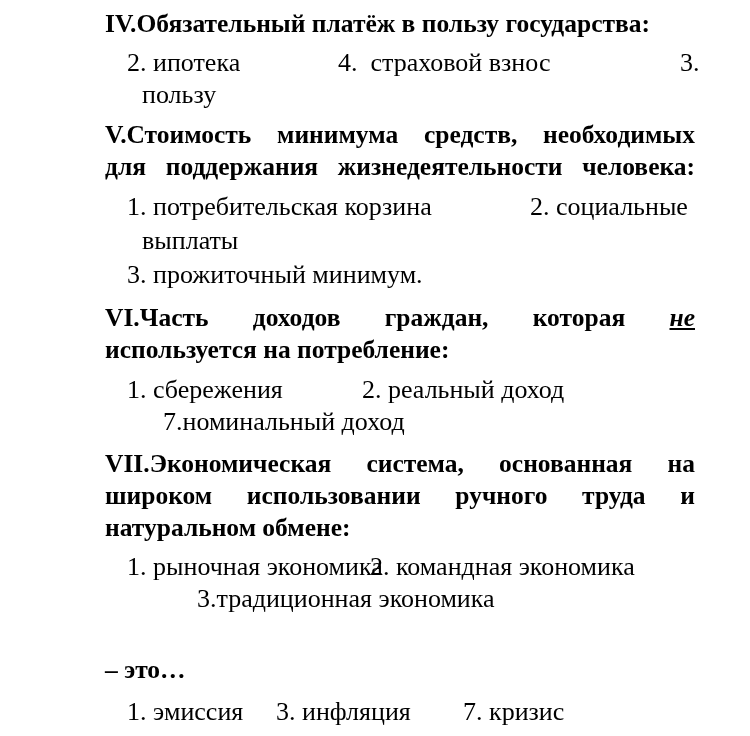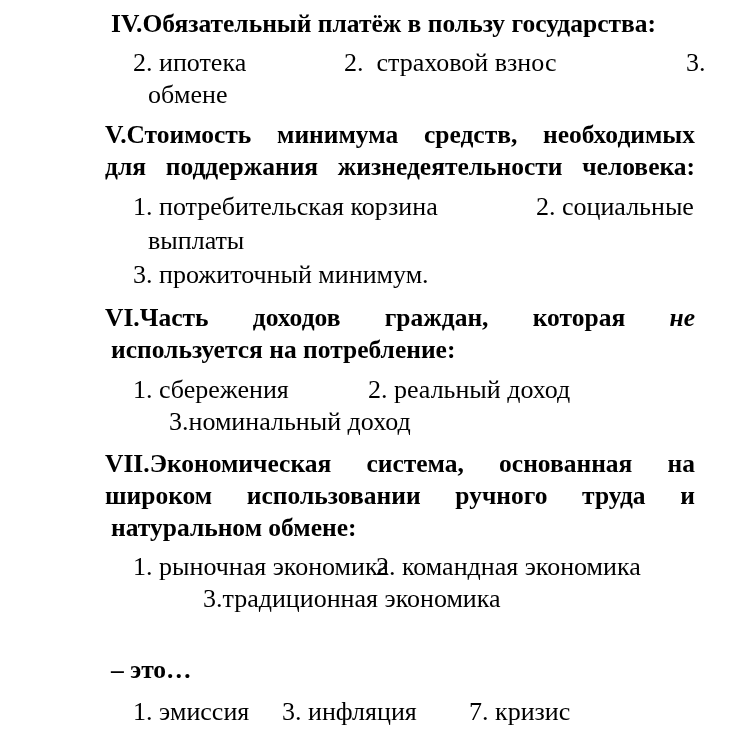--- a/index.html
+++ b/index.html
@@ -15,69 +15,69 @@
     color: #000000;
     font-family: "Liberation Serif", "DejaVu Serif", serif;
     overflow: hidden;
   }
   
   .frag {
     position: absolute;
     white-space: pre;
     font-size: 26px;
     line-height: 32px;
-    margin-left: 6px;
   }
   
   .b {
     font-weight: bold;
     font-size: 25.5px;
   }
   
   .jline {
     position: absolute;
     left: 105px;
     width: 590px;
     font-weight: bold;
     font-size: 25.5px;
     line-height: 32px;
     text-align: justify;
     text-align-last: justify;
   }
   
   .emph {
     font-style: italic;
+    text-decoration: underline;
   }
 </style>
 </head>
 <body>
 
 <div class="page">
 
   <span class="frag b" style="left:105px; top:8px">IV.Обязательный платёж в пользу государства:</span>
   <span class="frag" style="left:127px; top:47px">2. ипотека</span>
-  <span class="frag" style="left:338px; top:47px">2.  страховой взнос</span>
+  <span class="frag" style="left:338px; top:47px">4.  страховой взнос</span>
   <span class="frag" style="left:680px; top:47px">3.</span>
-  <span class="frag" style="left:142px; top:79px">обмене</span>
+  <span class="frag" style="left:142px; top:79px">пользу</span>
 
   <div class="jline" style="top:151px">для поддержания жизнедеятельности человека:</div>
   <div class="jline" style="top:119px">V.Стоимость минимума средств, необходимых</div>
   <span class="frag" style="left:127px; top:191px">1. потребительская корзина</span>
   <span class="frag" style="left:530px; top:191px">2. социальные</span>
   <span class="frag" style="left:142px; top:225px">выплаты</span>
   <span class="frag" style="left:127px; top:259px">3. прожиточный минимум.</span>
 
   <div class="jline" style="top:302px">
     <span>VI.Часть доходов граждан, которая</span>
     <span class="emph">не</span>
   </div>
   <span class="frag b" style="left:105px; top:334px">используется на потребление:</span>
   <span class="frag" style="left:127px; top:374px">1. сбережения</span>
   <span class="frag" style="left:362px; top:374px">2. реальный доход</span>
-  <span class="frag" style="left:163px; top:406px">3.номинальный доход</span>
+  <span class="frag" style="left:163px; top:406px">7.номинальный доход</span>
 
   <div class="jline" style="top:448px">VII.Экономическая система, основанная на</div>
   <div class="jline" style="top:480px">широком использовании ручного труда и</div>
   <span class="frag b" style="left:105px; top:512px">натуральном обмене:</span>
   <span class="frag" style="left:127px; top:551px">1. рыночная экономика</span>
   <span class="frag" style="left:370px; top:551px">2. командная экономика</span>
   <span class="frag" style="left:197px; top:583px">3.традиционная экономика</span>
 
   <span class="frag b" style="left:105px; top:654px">– это…</span>
   <span class="frag" style="left:127px; top:696px">1. эмиссия</span>

